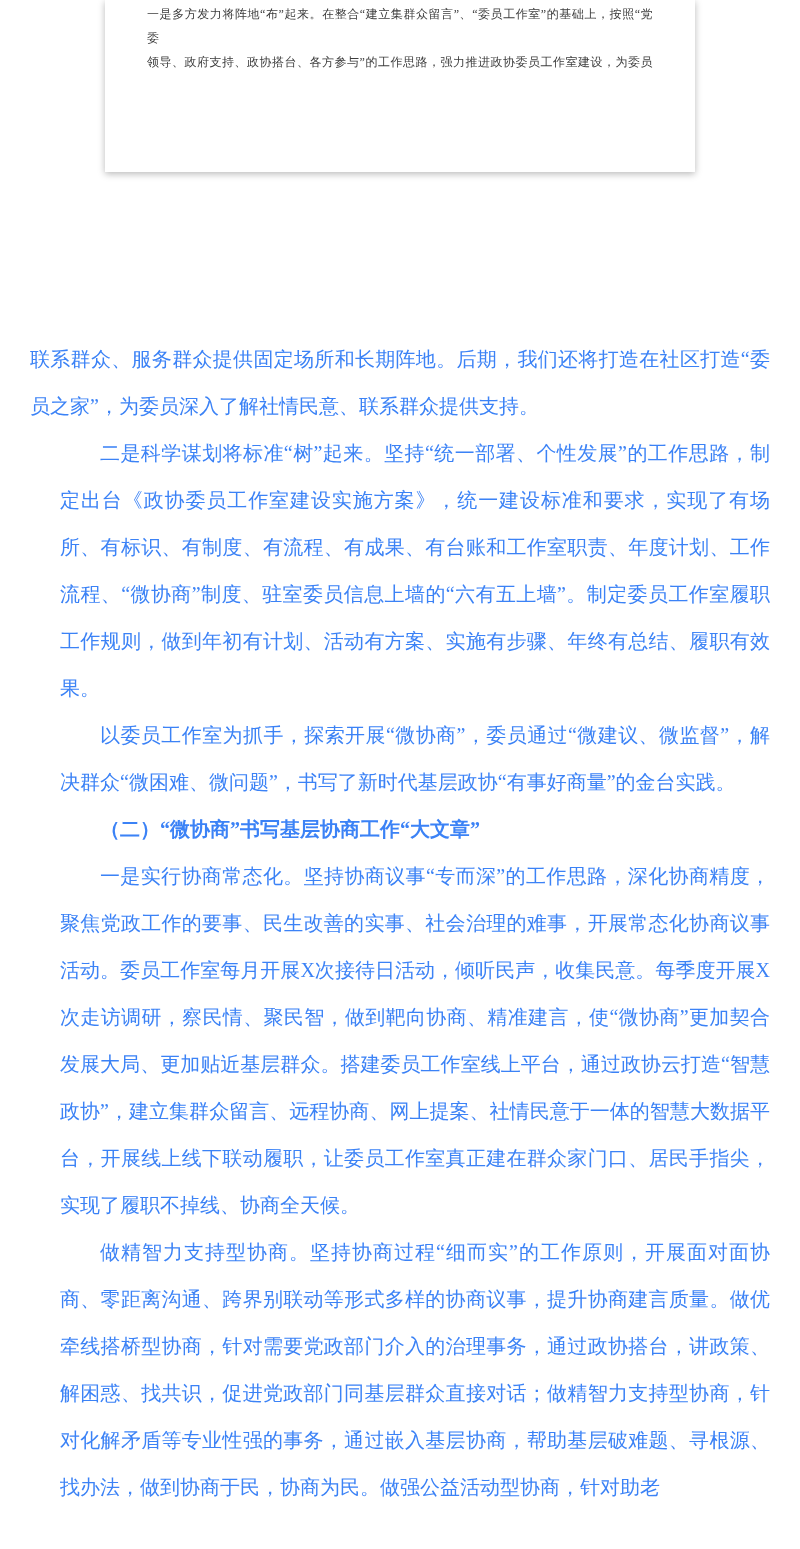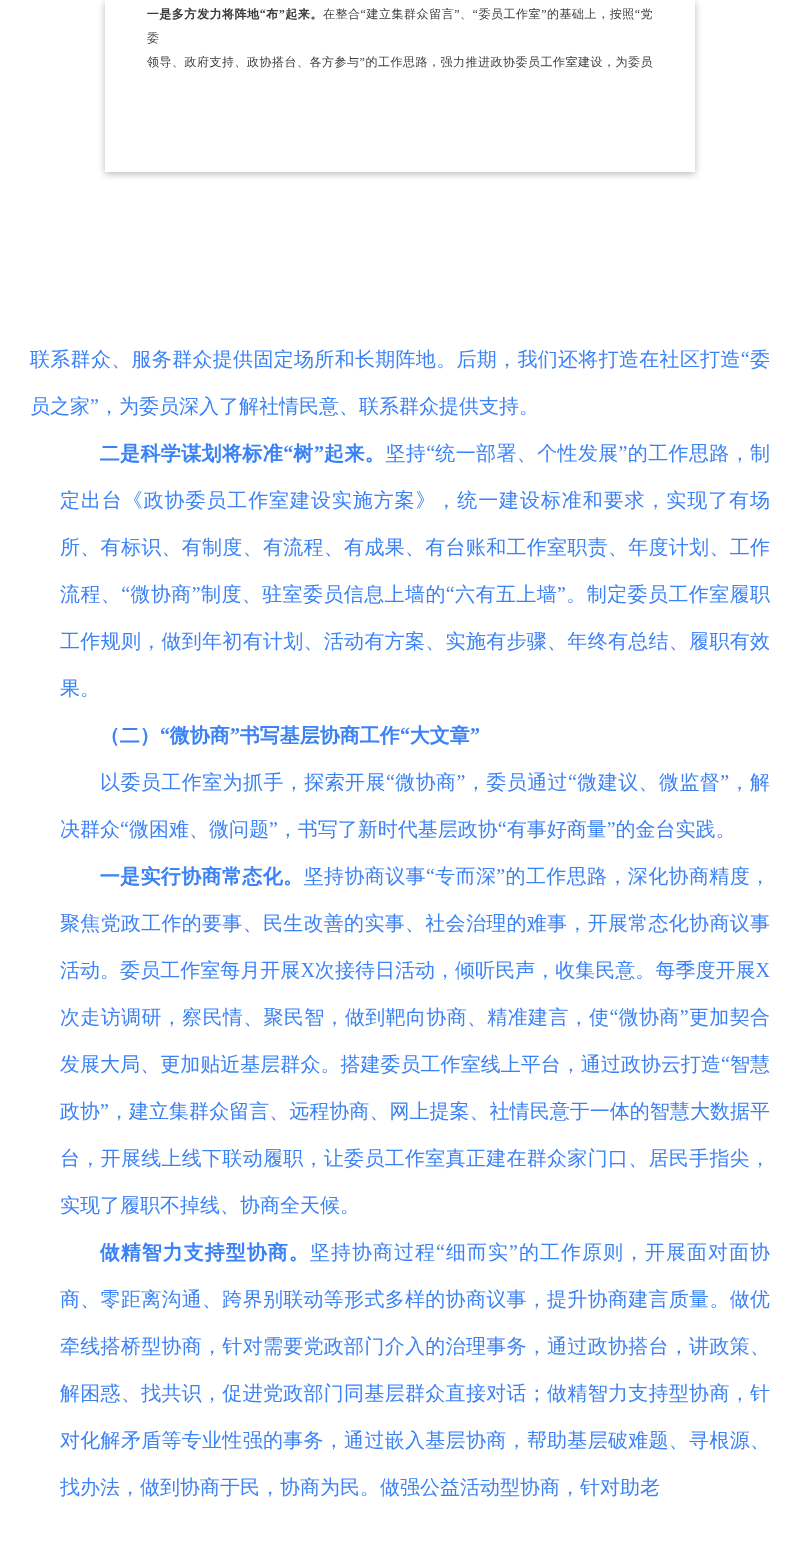--- a/index.html
+++ b/index.html
@@ -36,21 +36,21 @@
   .page-main {
     margin-top: 164px;
     padding: 0 30px;
     font-size: 20px;
     line-height: 47px;
     text-align: justify;
     color: #3b82f6;
   }
   .page-main p { margin: 0; }
   .page-main p.indent { text-indent: 2em; margin-left: 30px; }
-  .b { font-weight: bold; }
+  .b { font-weight: normal; }
   .heading { font-weight: bold; }
 
   
   .footer-notice {
     margin-top: 84px;
     text-align: center;
     font-family: "Liberation Sans", "DejaVu Sans", sans-serif;
     font-size: 31px;
     color: #9d9d9d;
     letter-spacing: 2px;
@@ -64,23 +64,23 @@
   <div class="page-partial">
     <p class="tiny-line"><span class="b">一是多方发力将阵地“布”起来。</span><span>在整合“建立集群众留言”、“委员工作室”的基础上，按照“党委</span></p>
     <p class="tiny-line">领导、政府支持、政协搭台、各方参与”的工作思路，强力推进政协委员工作室建设，为委员</p>
   </div>
 
   <div class="page-main">
     <p>联系群众、服务群众提供固定场所和长期阵地。后期，我们还将打造在社区打造“委员之家”，为委员深入了解社情民意、联系群众提供支持。</p>
 
     <p class="indent"><span class="b">二是科学谋划将标准“树”起来。</span><span>坚持“统一部署、个性发展”的工作思路，制定出台《政协委员工作室建设实施方案》，统一建设标准和要求，实现了有场所、有标识、有制度、有流程、有成果、有台账和工作室职责、年度计划、工作流程、“微协商”制度、驻室委员信息上墙的“六有五上墙”。制定委员工作室履职工作规则，做到年初有计划、活动有方案、实施有步骤、年终有总结、履职有效果。</span></p>
 
+    <p class="indent">以委员工作室为抓手，探索开展“微协商”，委员通过“微建议、微监督”，解决群众“微困难、微问题”，书写了新时代基层政协“有事好商量”的金台实践。</p>
+
     <p class="indent heading">（二）“微协商”书写基层协商工作“大文章”</p>
-
-    <p class="indent">以委员工作室为抓手，探索开展“微协商”，委员通过“微建议、微监督”，解决群众“微困难、微问题”，书写了新时代基层政协“有事好商量”的金台实践。</p>
 
     <p class="indent"><span class="b">一是实行协商常态化。</span><span>坚持协商议事“专而深”的工作思路，深化协商精度，聚焦党政工作的要事、民生改善的实事、社会治理的难事，开展常态化协商议事活动。委员工作室每月开展X次接待日活动，倾听民声，收集民意。每季度开展X次走访调研，察民情、聚民智，做到靶向协商、精准建言，使“微协商”更加契合发展大局、更加贴近基层群众。搭建委员工作室线上平台，通过政协云打造“智慧政协”，建立集群众留言、远程协商、网上提案、社情民意于一体的智慧大数据平台，开展线上线下联动履职，让委员工作室真正建在群众家门口、居民手指尖，实现了履职不掉线、协商全天候。</span></p>
 
     <p class="indent"><span class="b">做精智力支持型协商。</span><span>坚持协商过程“细而实”的工作原则，开展面对面协商、零距离沟通、跨界别联动等形式多样的协商议事，提升协商建言质量。做优牵线搭桥型协商，针对需要党政部门介入的治理事务，通过政协搭台，讲政策、解困惑、找共识，促进党政部门同基层群众直接对话；做精智力支持型协商，针对化解矛盾等专业性强的事务，通过嵌入基层协商，帮助基层破难题、寻根源、找办法，做到协商于民，协商为民。做强公益活动型协商，针对助老</span></p>
   </div>
 
   <div class="footer-notice">
     
     
   </div>

